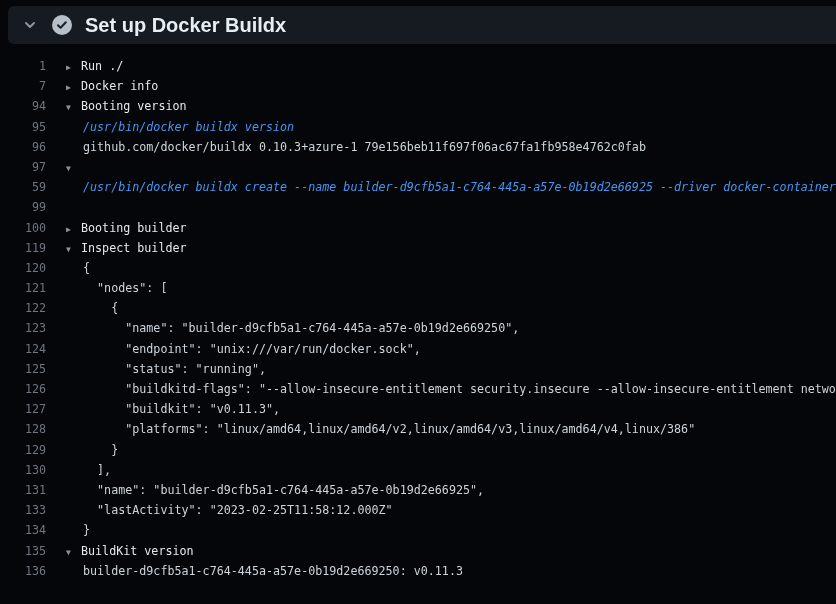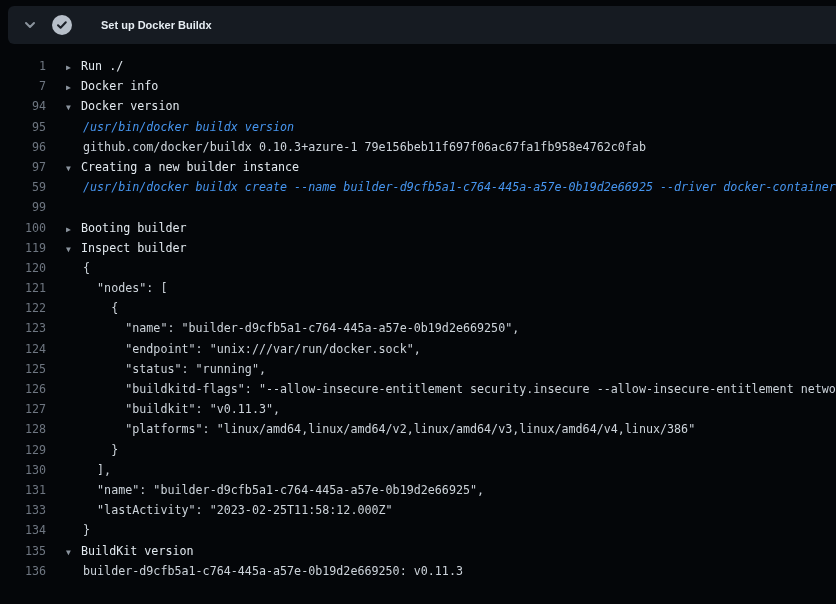--- a/index.html
+++ b/index.html
@@ -28,23 +28,23 @@
     border-top-left-radius: 6px;
     border-bottom-left-radius: 6px;
     display: flex;
     align-items: center;
     padding: 0 8px;
     cursor: pointer;
   }
   .chev { width: 16px; height: 16px; margin: 0 0 0 6px; flex: none; }
   .status-circle { width: 20px; height: 20px; margin-left: 14px; flex: none; }
   .step-title {
-    margin-left: 29px;
+    margin-left: 13px;
     font-family: "Liberation Sans", "DejaVu Sans", sans-serif;
-    font-size: 11px;
+    font-size: 20px;
     font-weight: 600;
     color: var(--title-text);
     white-space: nowrap;
   }
   .log-area {
     position: absolute;
     left: 0; top: 44px; right: 0; bottom: 0;
     padding-top: 12px;
     overflow: hidden;
   }
@@ -111,42 +111,41 @@
     <span class="line-number">7</span>
     <span class="row-content">
       <span class="marker">▶</span>
       <span class="log-text group-title">Docker info</span>
     </span>
   </div>
       <div class="log-row">
     <span class="line-number">94</span>
     <span class="row-content">
       <span class="marker">▼</span>
-      <span class="log-text group-title">Docker version</span>
+      <span class="log-text group-title">Booting version</span>
     </span>
   </div>
       <div class="log-row">
     <span class="line-number">95</span>
     <span class="row-content">
       
       <span class="log-text indent command">/usr/bin/docker buildx version</span>
     </span>
   </div>
       <div class="log-row">
     <span class="line-number">96</span>
     <span class="row-content">
       
       <span class="log-text indent">github.com/docker/buildx 0.10.3+azure-1 79e156beb11f697f06ac67fa1fb958e4762c0fab</span>
     </span>
   </div>
       <div class="log-row">
     <span class="line-number">97</span>
     <span class="row-content">
       <span class="marker">▼</span>
-      <span class="log-text group-title">Creating a new builder instance</span>
     </span>
   </div>
       <div class="log-row">
     <span class="line-number">59</span>
     <span class="row-content">
       
       <span class="log-text indent command">/usr/bin/docker buildx create --name builder-d9cfb5a1-c764-445a-a57e-0b19d2e66925 --driver docker-container</span>
     </span>
   </div>
       <div class="log-row">

